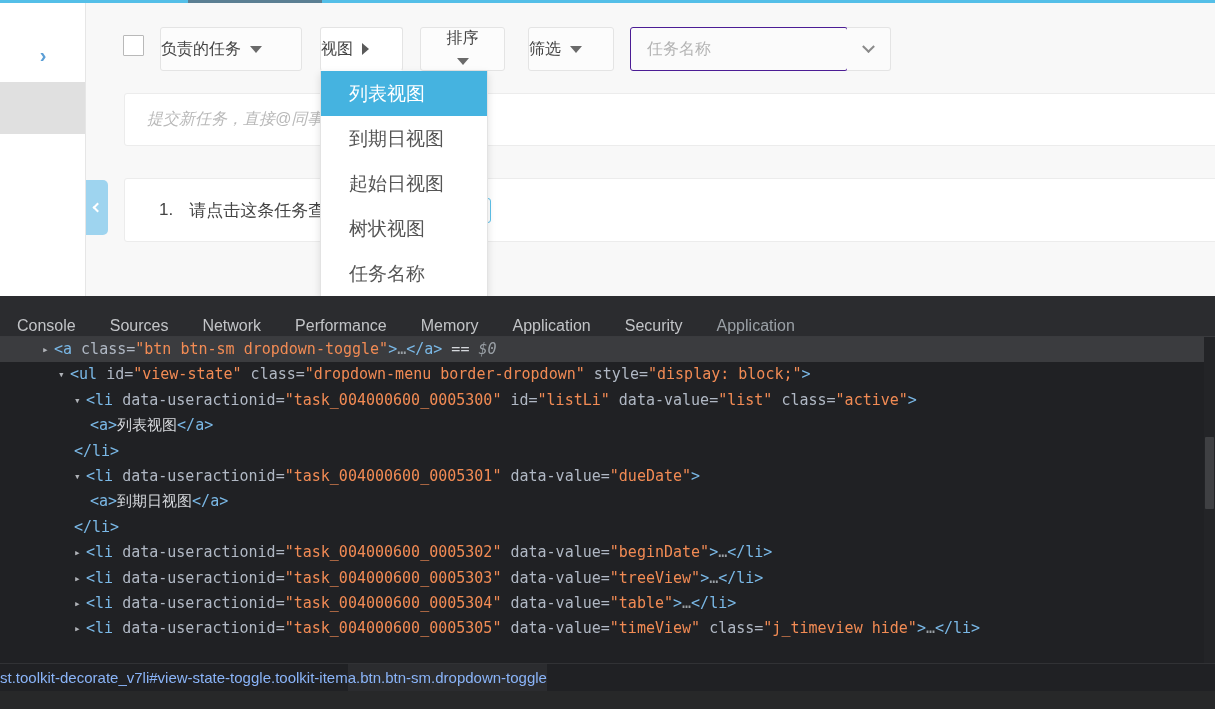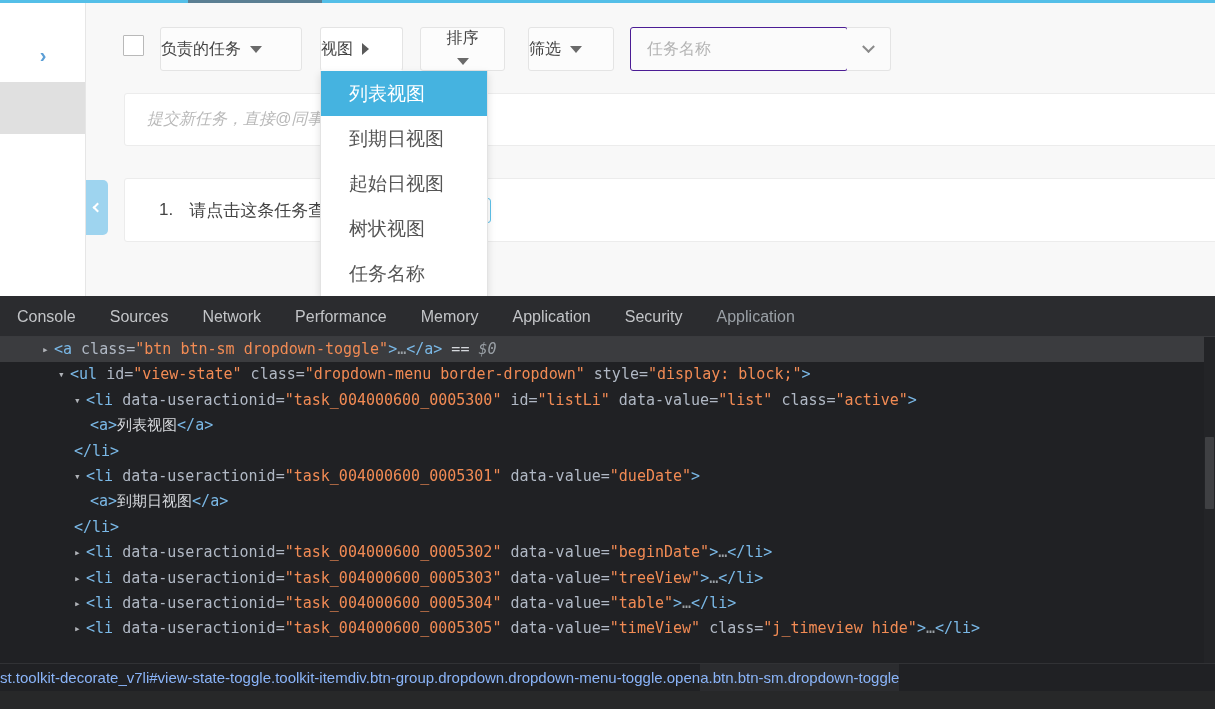--- a/index.html
+++ b/index.html
@@ -174,21 +174,21 @@
   }
   #dt-tabs {
     position: absolute; left: 0; top: 0; width: 1215px; height: 41px;
     background: #2b2c2f;
     display: flex; align-items: center;
     border-bottom: 1px solid #3a3b3e;
   }
   .dt-tab {
     font-family: "Liberation Sans", sans-serif;
     font-size: 16px; color: #c2c4c7;
-    padding: 0 17px; height: 41px; line-height: 41px;
+    padding: 9px 17px; height: 41px; line-height: 41px;
     cursor: pointer; white-space: nowrap;
   }
   .dt-tab.dim { color: #9aa0a6; }
 
   #dt-tree {
     position: absolute; left: 0; top: 41px; width: 1215px; height: 330px;
     overflow: hidden;
     font-size: 15px; line-height: 25.4px;
     color: #c9d1d9;
     white-space: nowrap;
@@ -391,18 +391,17 @@
     </div>
   </div>
 
   <div id="dt-scroll-track">
     <div id="dt-scroll-thumb"></div>
   </div>
 
   <div id="dt-breadcrumb">
     <div class="crumb truncated-left">st.toolkit-decorate_v7</div>
     <div class="crumb">li#view-state-toggle.toolkit-item</div>
-    <div class="crumb">div.btn-group.dropdown.dropdown-menu-toggle.open</div>
     <div class="crumb sel">a.btn.btn-sm.dropdown-toggle</div>
   </div>
 
   <div id="dt-bottom-strip"></div>
 </div>
 
 </body></html>

